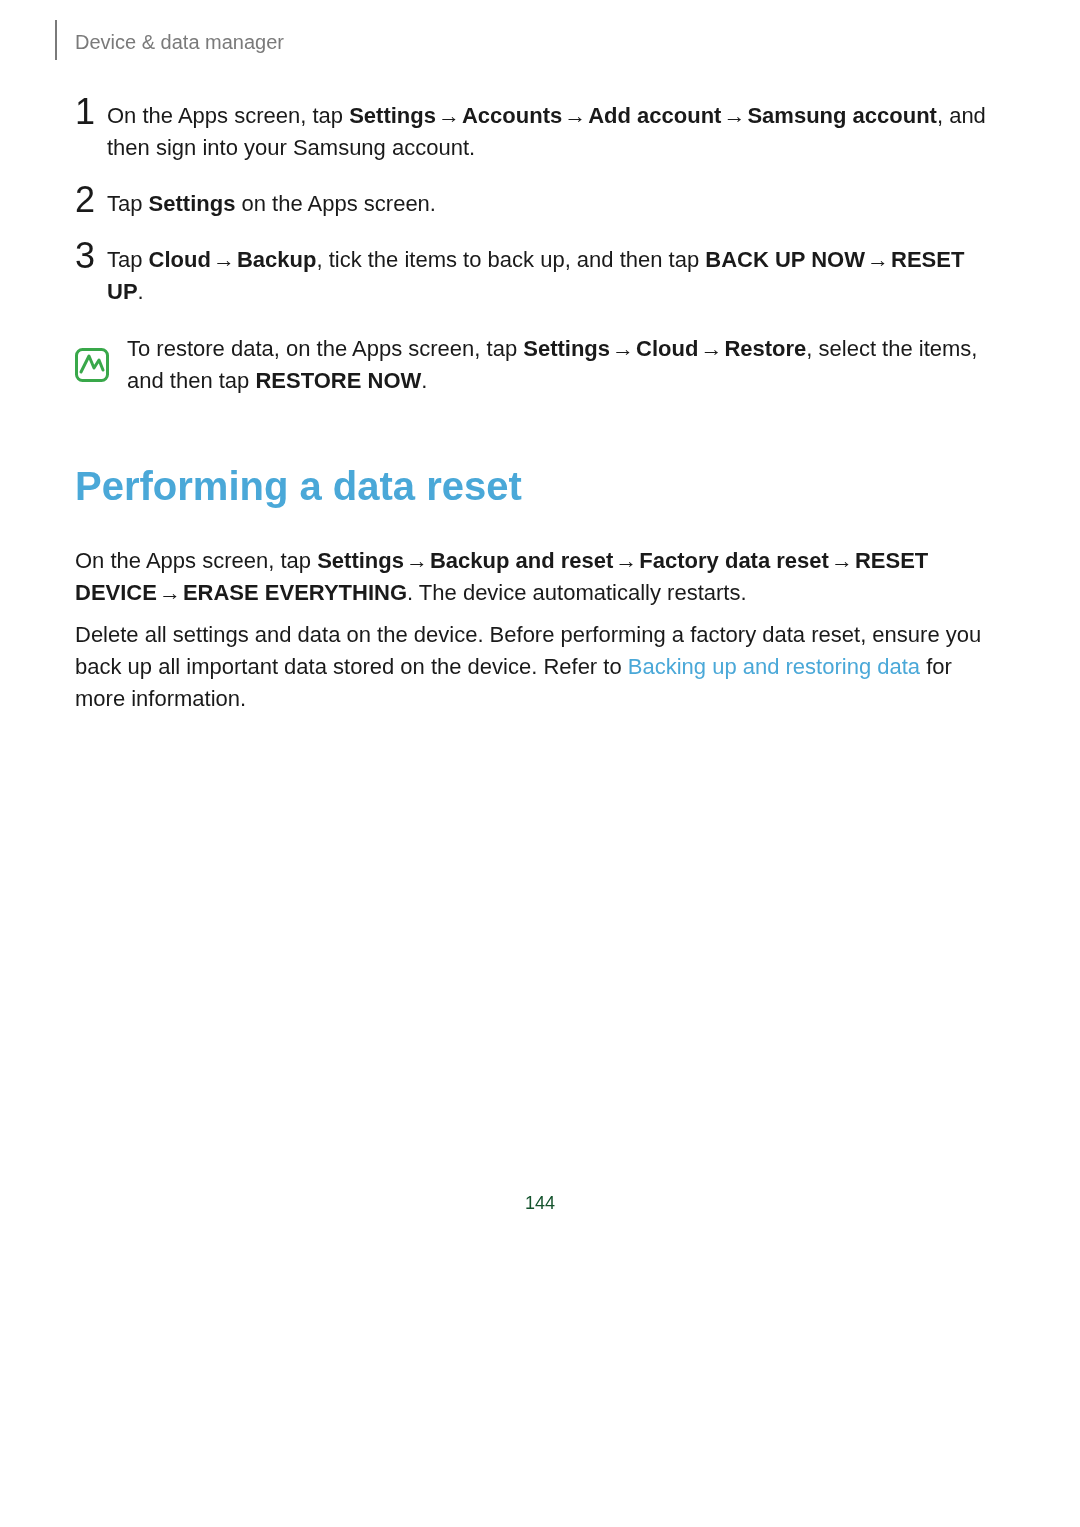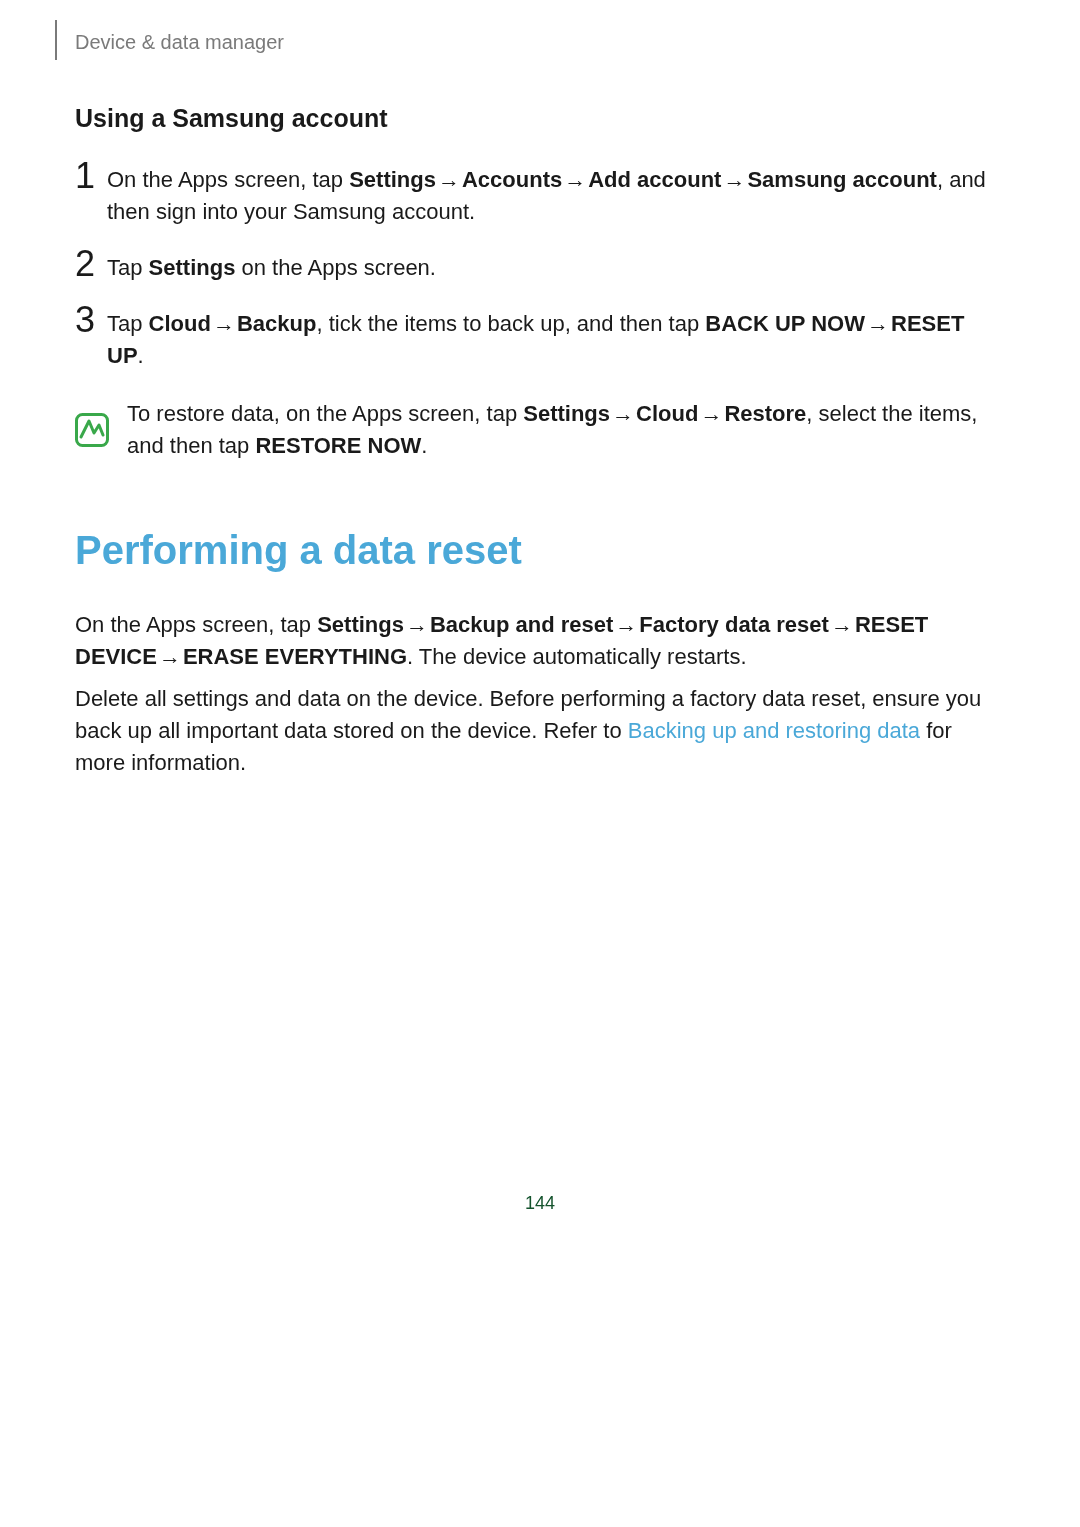--- a/index.html
+++ b/index.html
@@ -116,21 +116,20 @@
 </head>
 <body>
 
 <div class="page">
 
   <div class="header-rule"></div>
   <div class="header-label">Device &amp; data manager</div>
 
   <div class="content">
 
-    <div class="subheading">Using a Samsung account</div>
 
     <div class="step">
       <div class="step-num">1</div>
       <div class="step-body">
         <span>On the Apps screen, tap </span><strong>Settings</strong><span class="arrow">→</span><strong>Accounts</strong><span class="arrow">→</span><strong>Add account</strong><span class="arrow">→</span><strong>Samsung account</strong><span>, and then sign into your Samsung account.</span>
       </div>
     </div>
 
     <div class="step">
       <div class="step-num">2</div>

